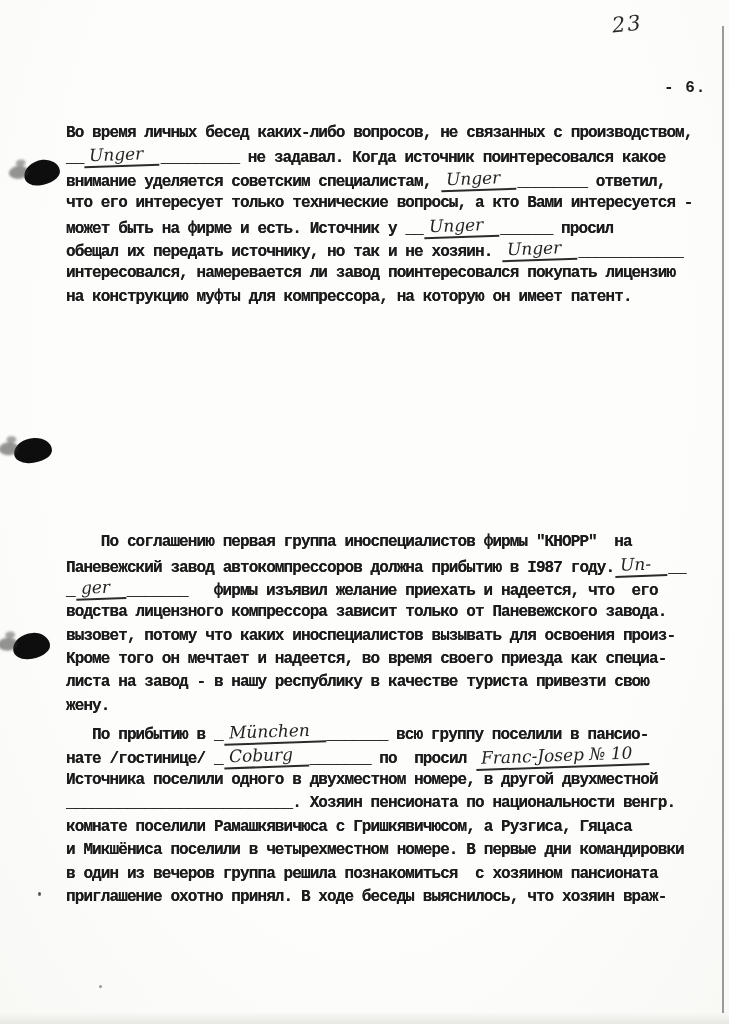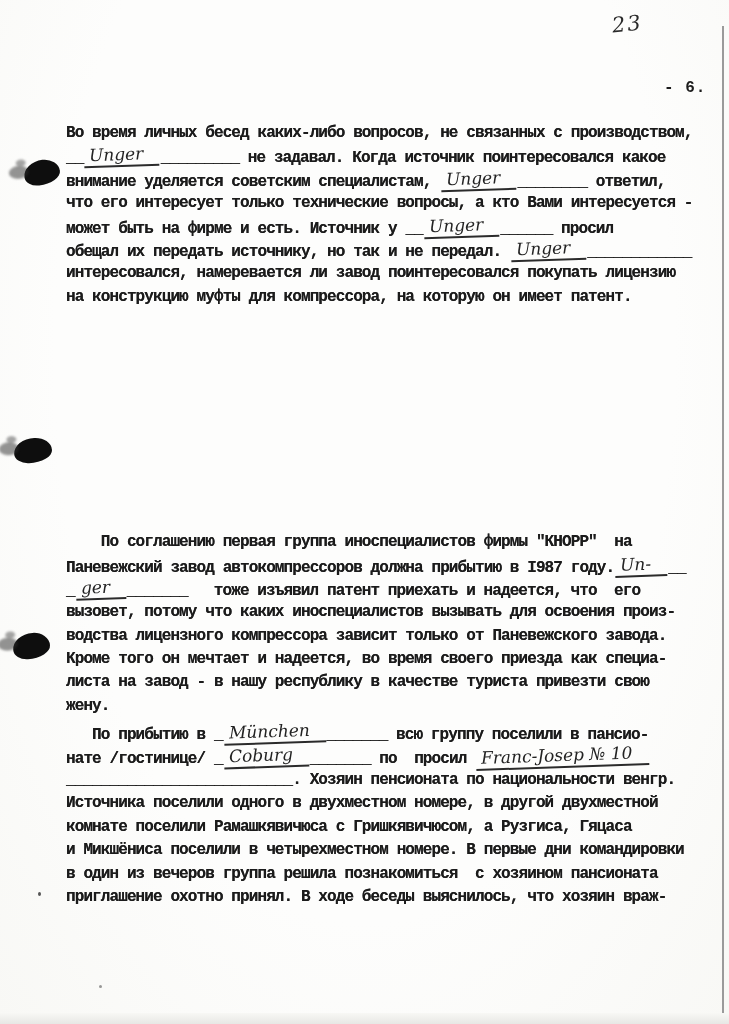--- a/index.html
+++ b/index.html
@@ -88,39 +88,39 @@
 
   <div class="typed-pagenum">- 6.</div>
 
   <div class="text-block">
       <div class="paragraph">
         <div class="line"><span class="typed">Во время личных бесед каких-либо вопросов, не связанных с производством,</span></div>
         <div class="line"><span class="typed">__</span><span class="hand">Unger</span><span class="typed">_________ не задавал. Когда источник поинтересовался какое</span></div>
         <div class="line"><span class="typed">внимание уделяется советским специалистам, </span><span class="hand">Unger</span><span class="typed">________ ответил,</span></div>
         <div class="line"><span class="typed">что его интересует только технические вопросы, а кто Вами интересуется -</span></div>
         <div class="line"><span class="typed">может быть на фирме и есть. Источник у </span><span class="typed">__</span><span class="hand">Unger</span><span class="typed">______ просил</span></div>
-        <div class="line"><span class="typed">обещал их передать источнику, но так и не передал. </span><span class="hand">Unger</span><span class="typed">____________</span></div>
+        <div class="line"><span class="typed">обещал их передать источнику, но так и не хозяин. </span><span class="hand">Unger</span><span class="typed">____________</span></div>
         <div class="line"><span class="typed">интересовался, намеревается ли завод поинтересовался покупать лицензию</span></div>
         <div class="line"><span class="typed">на конструкцию муфты для компрессора, на которую он имеет патент.</span></div>
       </div>
       <div class="paragraph">
         <div class="line"><span class="typed">    По соглашению первая группа иноспециалистов фирмы "КНОРР"  на</span></div>
         <div class="line"><span class="typed">Паневежский завод автокомпрессоров должна прибытию в I987 году.</span><span class="hand">Un-</span><span class="typed">__</span></div>
-        <div class="line"><span class="typed">_</span><span class="hand">ger</span><span class="typed">_______</span><span class="typed">   тоже изъявил патент приехать и надеется, что  его</span></div>
+        <div class="line"><span class="typed">_</span><span class="hand">ger</span><span class="typed">_______</span><span class="typed">   фирмы изъявил желание приехать и надеется, что  его</span></div>
+        <div class="line"><span class="typed">водства лицензного компрессора зависит только от Паневежского завода.</span></div>
         <div class="line"><span class="typed">вызовет, потому что каких иноспециалистов вызывать для освоения произ-</span></div>
-        <div class="line"><span class="typed">водства лицензного компрессора зависит только от Паневежского завода.</span></div>
         <div class="line"><span class="typed">Кроме того он мечтает и надеется, во время своего приезда как специа-</span></div>
         <div class="line"><span class="typed">листа на завод - в нашу республику в качестве туриста привезти свою</span></div>
         <div class="line"><span class="typed">жену.</span></div>
       </div>
       <div class="paragraph">
         <div class="line"><span class="typed">   По прибытию в </span><span class="typed">_</span><span class="hand">München</span><span class="typed">_______</span><span class="typed"> всю группу поселили в пансио-</span></div>
         <div class="line"><span class="typed">нате /гостинице/ </span><span class="typed">_</span><span class="hand">Coburg</span><span class="typed">_______</span><span class="typed"> по  просил </span><span class="hand">Franc-Josep № 10</span></div>
+        <div class="line"><span class="typed">Источника поселили одного в двухместном номере, в другой двухместной</span></div>
         <div class="line"><span class="typed">__________________________</span><span class="typed">. Хозяин пенсионата по национальности венгр.</span></div>
-        <div class="line"><span class="typed">Источника поселили одного в двухместном номере, в другой двухместной</span></div>
         <div class="line"><span class="typed">комнате поселили Рамашкявичюса с Гришкявичюсом, а Рузгиса, Гяцаса</span></div>
         <div class="line"><span class="typed">и Микшёниса поселили в четырехместном номере. В первые дни командировки</span></div>
         <div class="line"><span class="typed">в один из вечеров группа решила познакомиться  с хозяином пансионата</span></div>
         <div class="line"><span class="typed">приглашение охотно принял. В ходе беседы выяснилось, что хозяин враж-</span></div>
       </div>
     </div>
 
 </div>
 
 </body></html>

